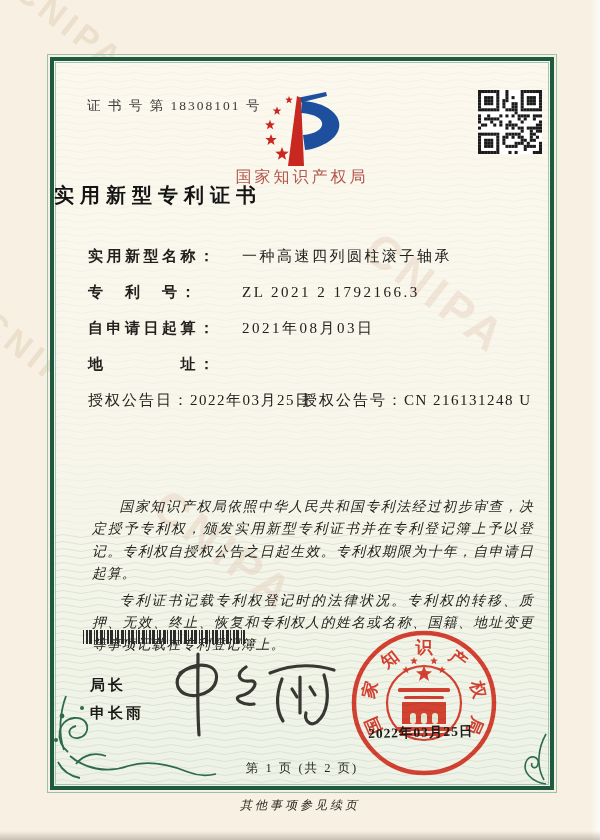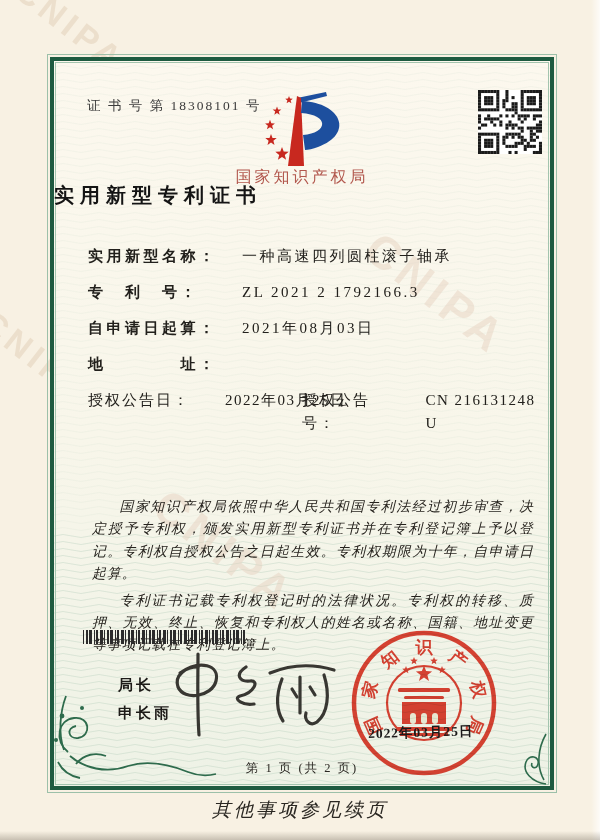--- a/index.html
+++ b/index.html
@@ -48,54 +48,54 @@
   .title {
     position:absolute; left:0; top:121px; width:100%; text-align:left;
     font-size:20px; font-weight:700; letter-spacing:6px; color:#141414; z-index:2;
   }
 
   .fields { position:absolute; left:34px; top:184px; width:448px; z-index:2; }
   .frow { display:flex; margin-bottom:13px; font-size:15px; color:#22201c; line-height:23px; }
   .flabel { width:154px; flex:none; letter-spacing:3.5px; font-weight:700; }
   .fvalue { flex:1; letter-spacing:2.5px; font-weight:400; }
   .grant { position:relative; height:24px; font-size:15px; color:#22201c; line-height:23px; }
-  .gpair { display:flex;gap:35px; }
+  .gpair { display:flex; }
   .gpair2 { position:absolute; left:214px; top:0; }
   .glabel { letter-spacing:2px; font-weight:500; }
   .gvalue { letter-spacing:1.5px; font-weight:500; }
 
   .body-text {
     position:absolute; left:34px; top:431px; width:450px; z-index:2;
     font-size:13.8px; line-height:22.4px; letter-spacing:1.1px;
     font-style:italic; color:#26231e; text-align:justify;
   }
   .body-text p { text-indent:2em; margin:4px; }
 
   .barcode { position:absolute; left:29px; top:569px; z-index:2; }
 
-  .signer { position:absolute; left:36px; top:617px; z-index:2; color:#1d1b18;margin-left:28px; }
+  .signer { position:absolute; left:36px; top:617px; z-index:2; color:#1d1b18; }
   .signer div { font-size:15px; font-weight:700; letter-spacing:3px; line-height:1; }
   .signer .signer-name { margin-top:13px; }
 
   .signature { position:absolute; left:112px; top:588px; z-index:2; }
 
   .seal { position:absolute; left:294px; top:566px; z-index:3; mix-blend-mode:multiply; }
   .seal-date {
     position:absolute; left:314px; top:662px; width:160px; z-index:4;
     font-size:13.5px; font-weight:700; letter-spacing:1px; color:#1a1a1a;
     transform:rotate(-1.5deg);
   }
 
   .page-num {
     position:absolute; left:0; top:699px; width:100%; text-align:center;
     font-size:12.5px; letter-spacing:2px; color:#2a2722; z-index:2;
   }
   .cont-note {
     position:absolute; left:0; top:797px; width:100%; text-align:center;
-    font-size:19px; font-style:italic; letter-spacing:3px; color:#2a2722; z-index:2;
+    font-size:12px; font-style:italic; letter-spacing:3px; color:#2a2722; z-index:2;
   }
 
   .flourish-bl { position:absolute; left:-6px; bottom:-4px; z-index:2; }
   .flourish-br { position:absolute; right:-2px; bottom:-2px; z-index:2; }
 
   .edge-r { position:absolute; right:0; top:0; width:9px; height:100%; z-index:6;
     background:linear-gradient(90deg,rgba(255,255,255,0),rgba(255,255,255,0.75)); }
   .edge-b { position:absolute; left:0; bottom:0; width:100%; height:9px; z-index:6;
     background:linear-gradient(180deg,rgba(0,0,0,0),rgba(90,80,65,0.30)); }
 </style>

